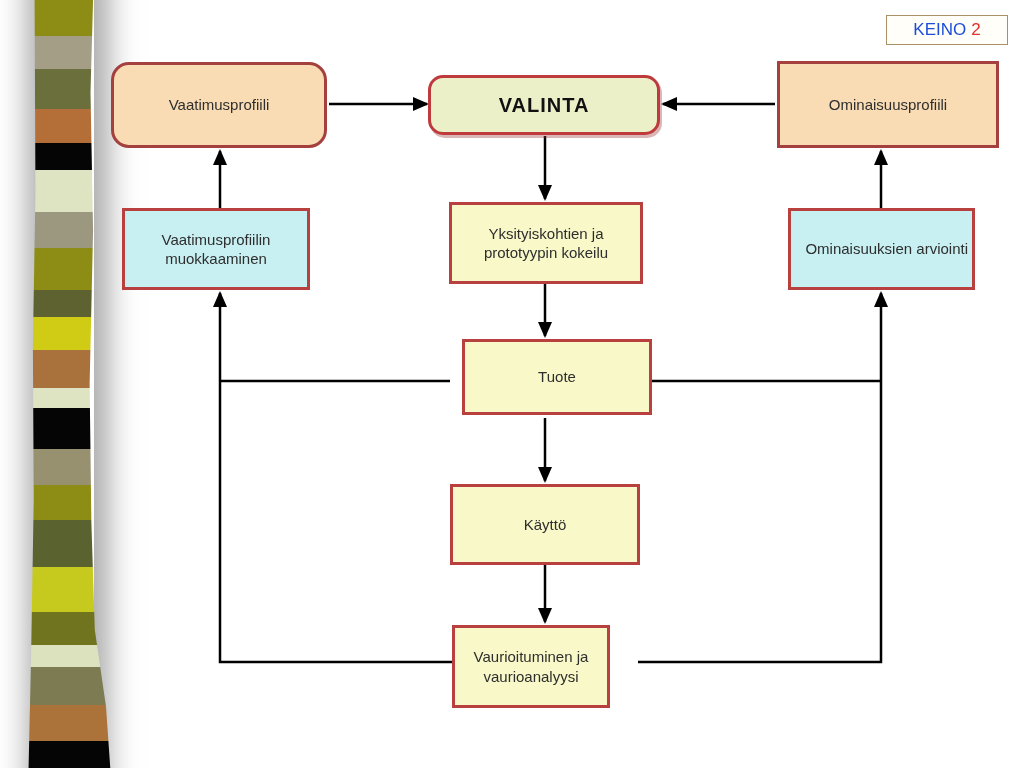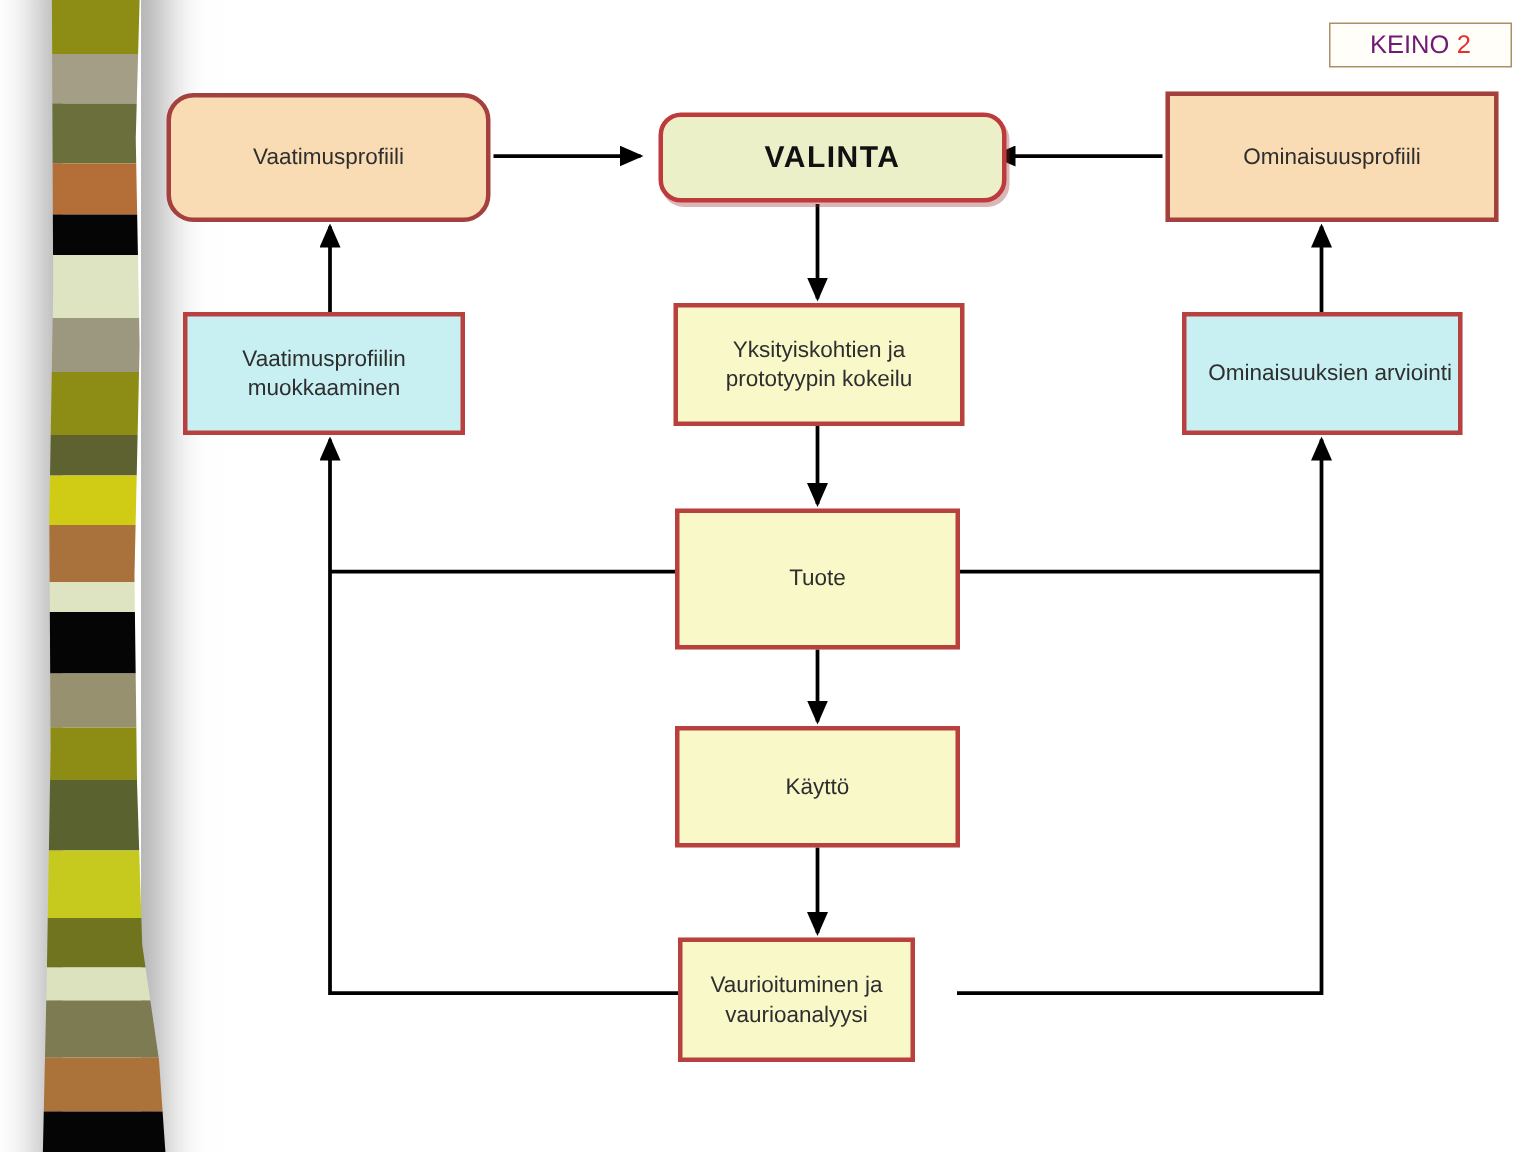--- a/index.html
+++ b/index.html
@@ -22,45 +22,45 @@
   }
   .stripes > div{width:100%;}
 
   
   .keino-tag{
     position:absolute;left:886px;top:15px;width:120px;height:28px;
     border:1px solid #ab8f66;background:#fffef8;
     display:flex;align-items:center;justify-content:center;gap:5px;
     font-size:17px;
   }
-  .keino-tag .kw{color:#701a75;}
+  .keino-tag .kw{color:#1d4ed8;}
   .keino-tag .kn{color:#e52e2e;}
 
   
   .node{
     position:absolute;display:flex;align-items:center;justify-content:center;
     text-align:center;font-size:15px;color:#2e2e2e;line-height:1.3;
     box-sizing:border-box;padding:4px;
   }
   .peach {background:var(--peach_fill); border:3px solid var(--peach_border);}
   .cyan  {background:var(--cyan_fill);  border:3px solid var(--box_border);}
   .yellow{background:var(--yellow_fill);border:3px solid var(--box_border);}
   .green {
     background:var(--green_fill);border:3px solid var(--valinta_border);
     border-radius:15px;font-weight:bold;font-size:20px;letter-spacing:1px;color:#111;
     box-shadow:2px 3px 0 rgba(150,45,45,.35);
   }
 
   .n-vaatimusprofiili {left:111px;top:62px; width:216px;height:86px;border-radius:18px;}
-  .n-valinta          {left:428px;top:75px; width:232px;height:60px;margin-left:11px;}
+  .n-valinta          {left:428px;top:75px; width:232px;height:60px;}
   .n-ominaisuusprofiili{left:777px;top:61px;width:222px;height:87px;}
   .n-muokkaaminen     {left:122px;top:208px;width:188px;height:82px;}
   .n-yksityiskohtien  {left:449px;top:202px;width:194px;height:82px;}
   .n-arviointi        {left:788px;top:208px;width:187px;height:82px;justify-content:flex-end;}
-  .n-tuote            {left:450px;top:339px;width:190px;height:94px;}
+  .n-tuote            {left:462px;top:339px;width:190px;height:76px;}
   .n-kaytto           {left:450px;top:484px;width:190px;height:81px;}
   .n-vauriot          {left:452px;top:625px;width:158px;height:83px;}
 
   svg.edges{position:absolute;left:0;top:0;width:1024px;height:768px;pointer-events:none;}
 </style>
 </head>
 <body>
 
 <div class="slide">
 

